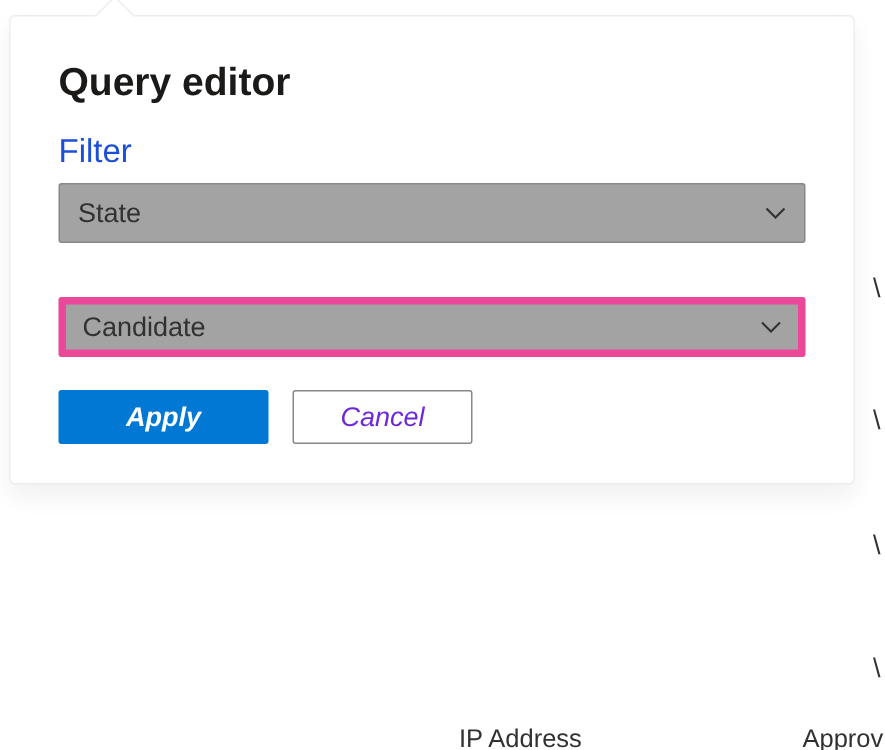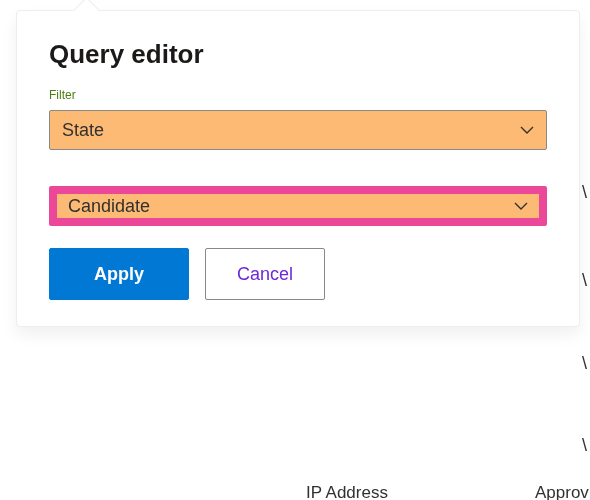--- a/index.html
+++ b/index.html
@@ -12,21 +12,21 @@
     overflow: hidden;
     position: relative;
   }
   .bg-hint {
     position: absolute;
     color: #323130;
     font-size: 18px;
   }
   .panel {
     position: absolute;
-    left: 16px;
+    left: 6px;
     top: 10px;
     width: 564px;
     background: #fff;
     border: 1px solid #ededed;
     border-radius: 4px;
     box-shadow: 0 8px 16px rgba(0,0,0,0.06);
     padding: 28px 32px 26px 32px;
   }
   .panel::before {
     content: "";
@@ -39,62 +39,63 @@
     border-top: 1px solid #ededed;
     transform: rotate(45deg);
   }
   .title {
     font-size: 26px;
     font-weight: 600;
     margin: 0 0 18px 0;
     color: #1b1a19;
   }
   .label {
-    font-size: 12px;
-    color: #4d7c0f;
+    font-size: 22px;
+    color: #1d4ed8;
     margin-bottom: 8px;
   }
   .field { margin-bottom: 22px; }
   .select {
     width: 100%;
     height: 40px;
     border: 1px solid #8a8886;
     border-radius: 2px;
-    background: #fdba74;
+    background: #a3a3a3;
     display: flex;
     align-items: center;
     justify-content: space-between;
     padding: 0 12px;
     font-size: 18px;
     color: #323130;
     cursor: pointer;
   }
   .select.focused {
-    border: 8px solid #ec4899;
+    border: 5px solid #ec4899;
     padding: 0 11px;
     margin-top: 36px;
   }
   .chev { width: 14px; height: 14px; flex: 0 0 auto; }
   .chev svg { display: block; }
   .buttons {
     display: flex;
     gap: 16px;
     margin-top: 8px;
   }
   .btn {
-    height: 52px;
+    height: 36px;
     min-width: 140px;
     border-radius: 2px;
     font-size: 18px;
     font-weight: 600;
     display: inline-flex;
     align-items: center;
     justify-content: center;
     cursor: pointer;
     padding: 12px 20px;
+    font-style: italic;
   }
   .btn-primary {
     background: #0078d4;
     color: #fff;
     border: 1px solid #0078d4;
   }
   .btn-secondary {
     background: #fff;
     color: #6d28d9;
     border: 1px solid #8a8886;

